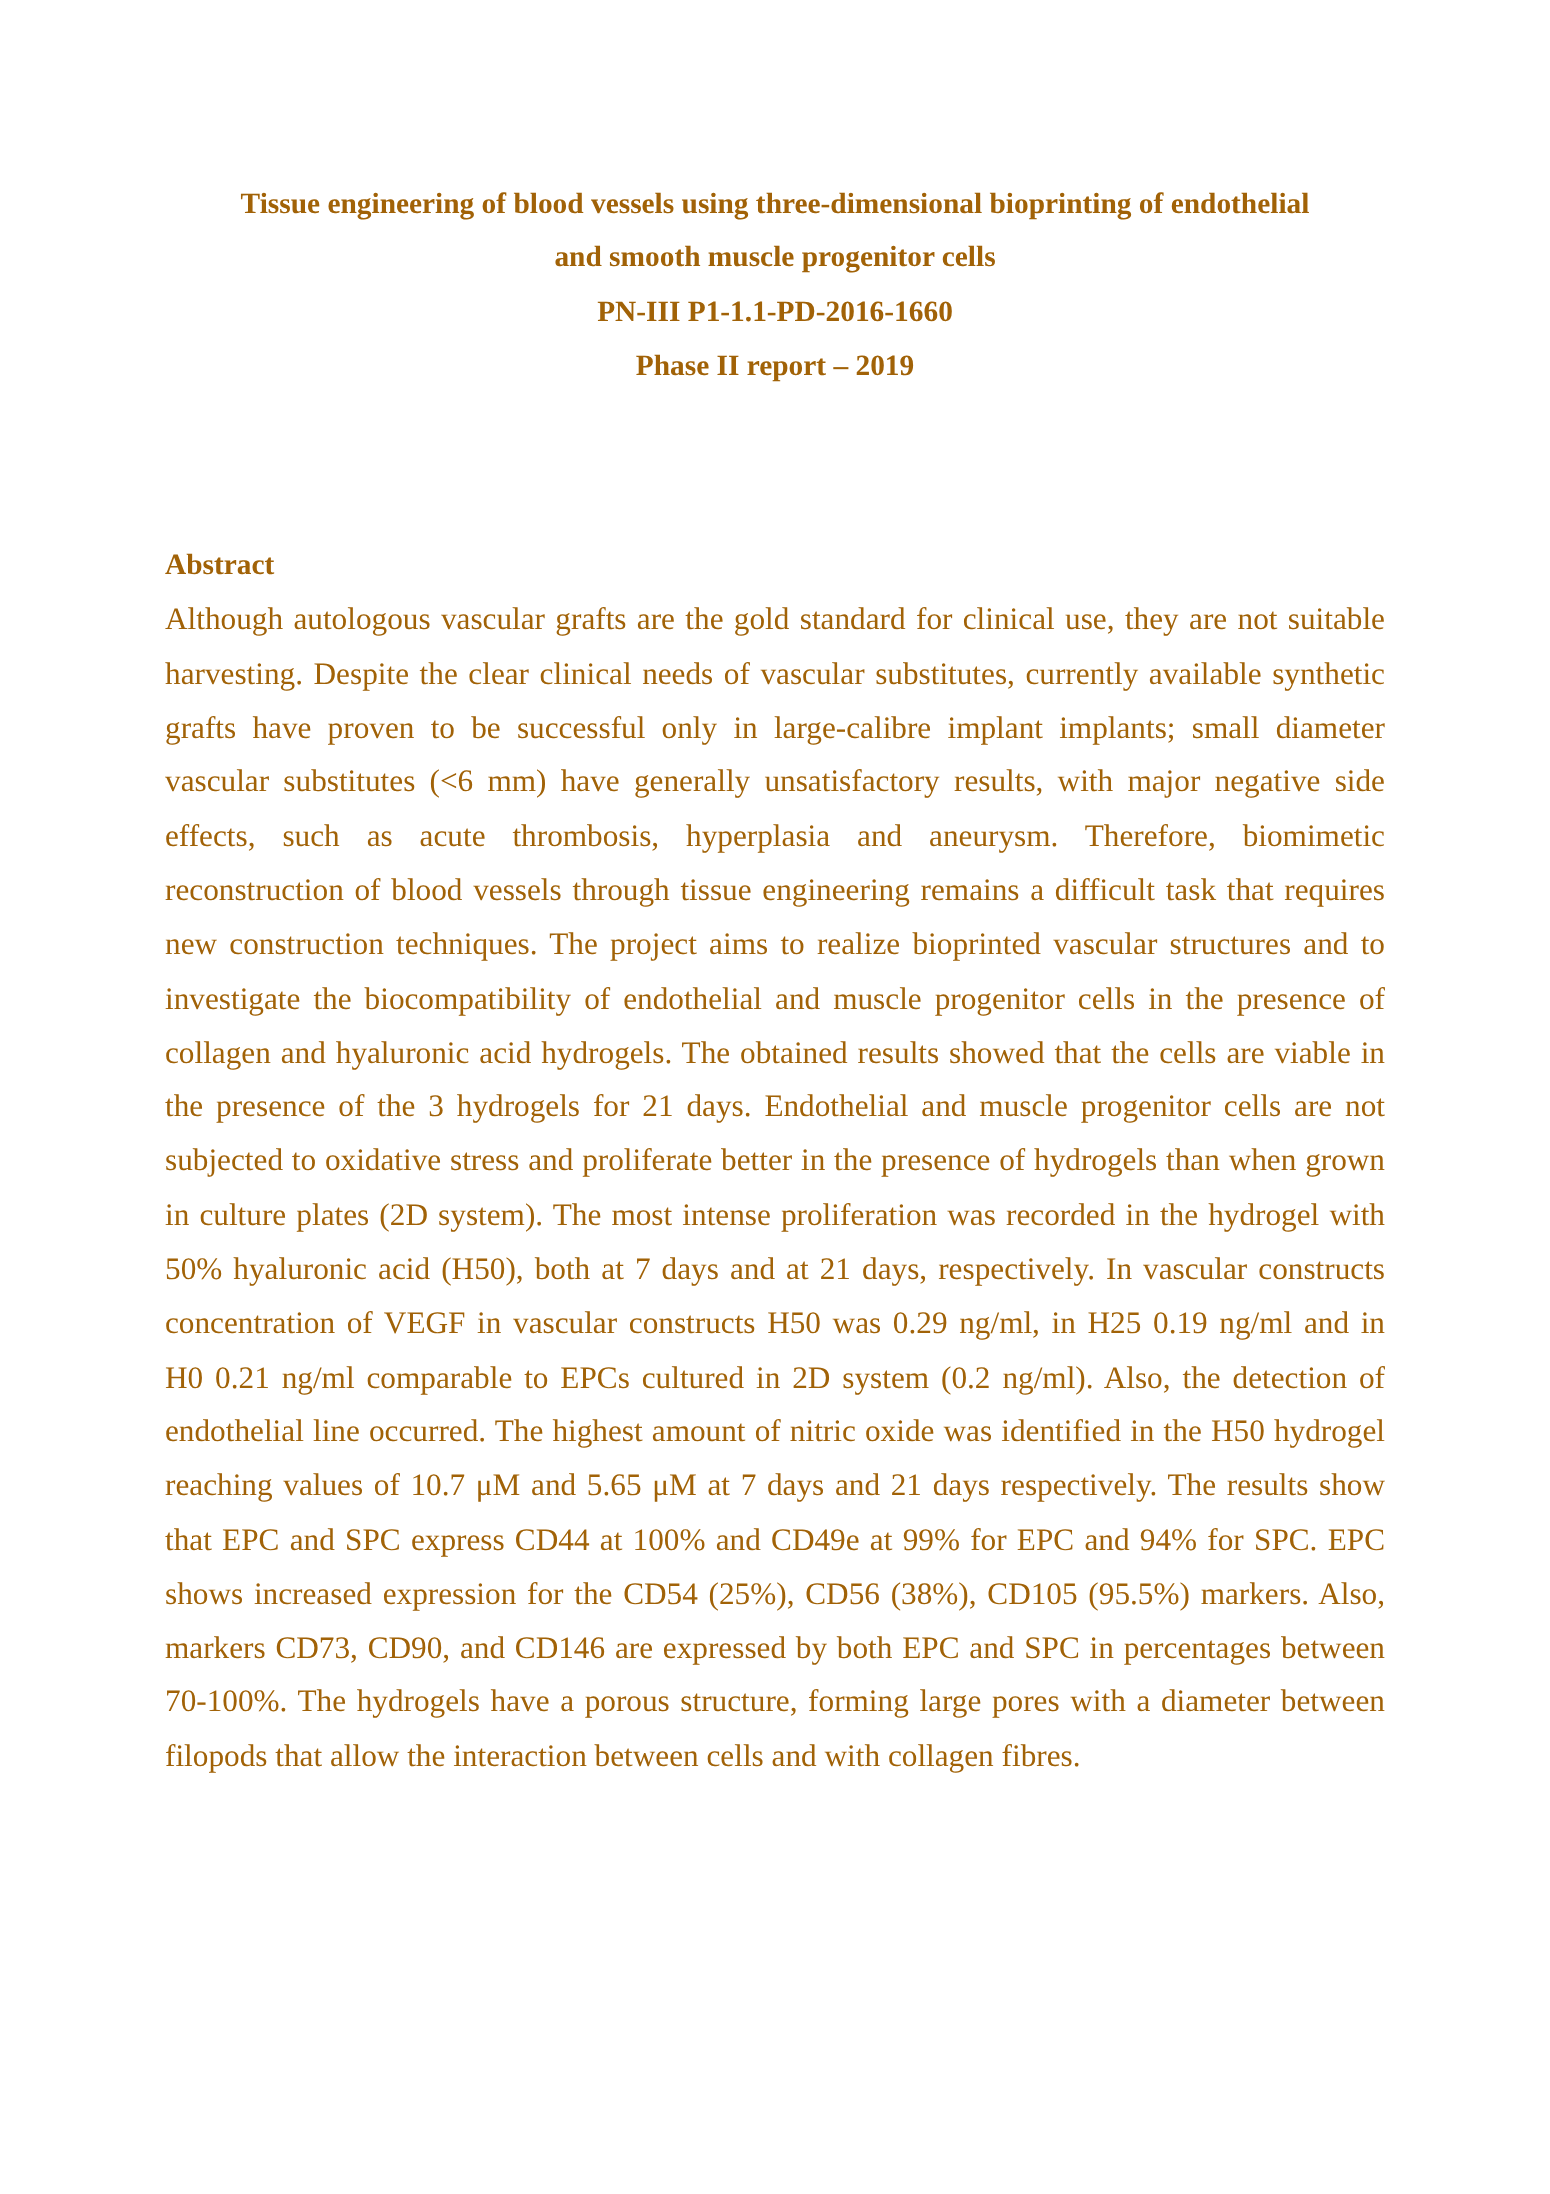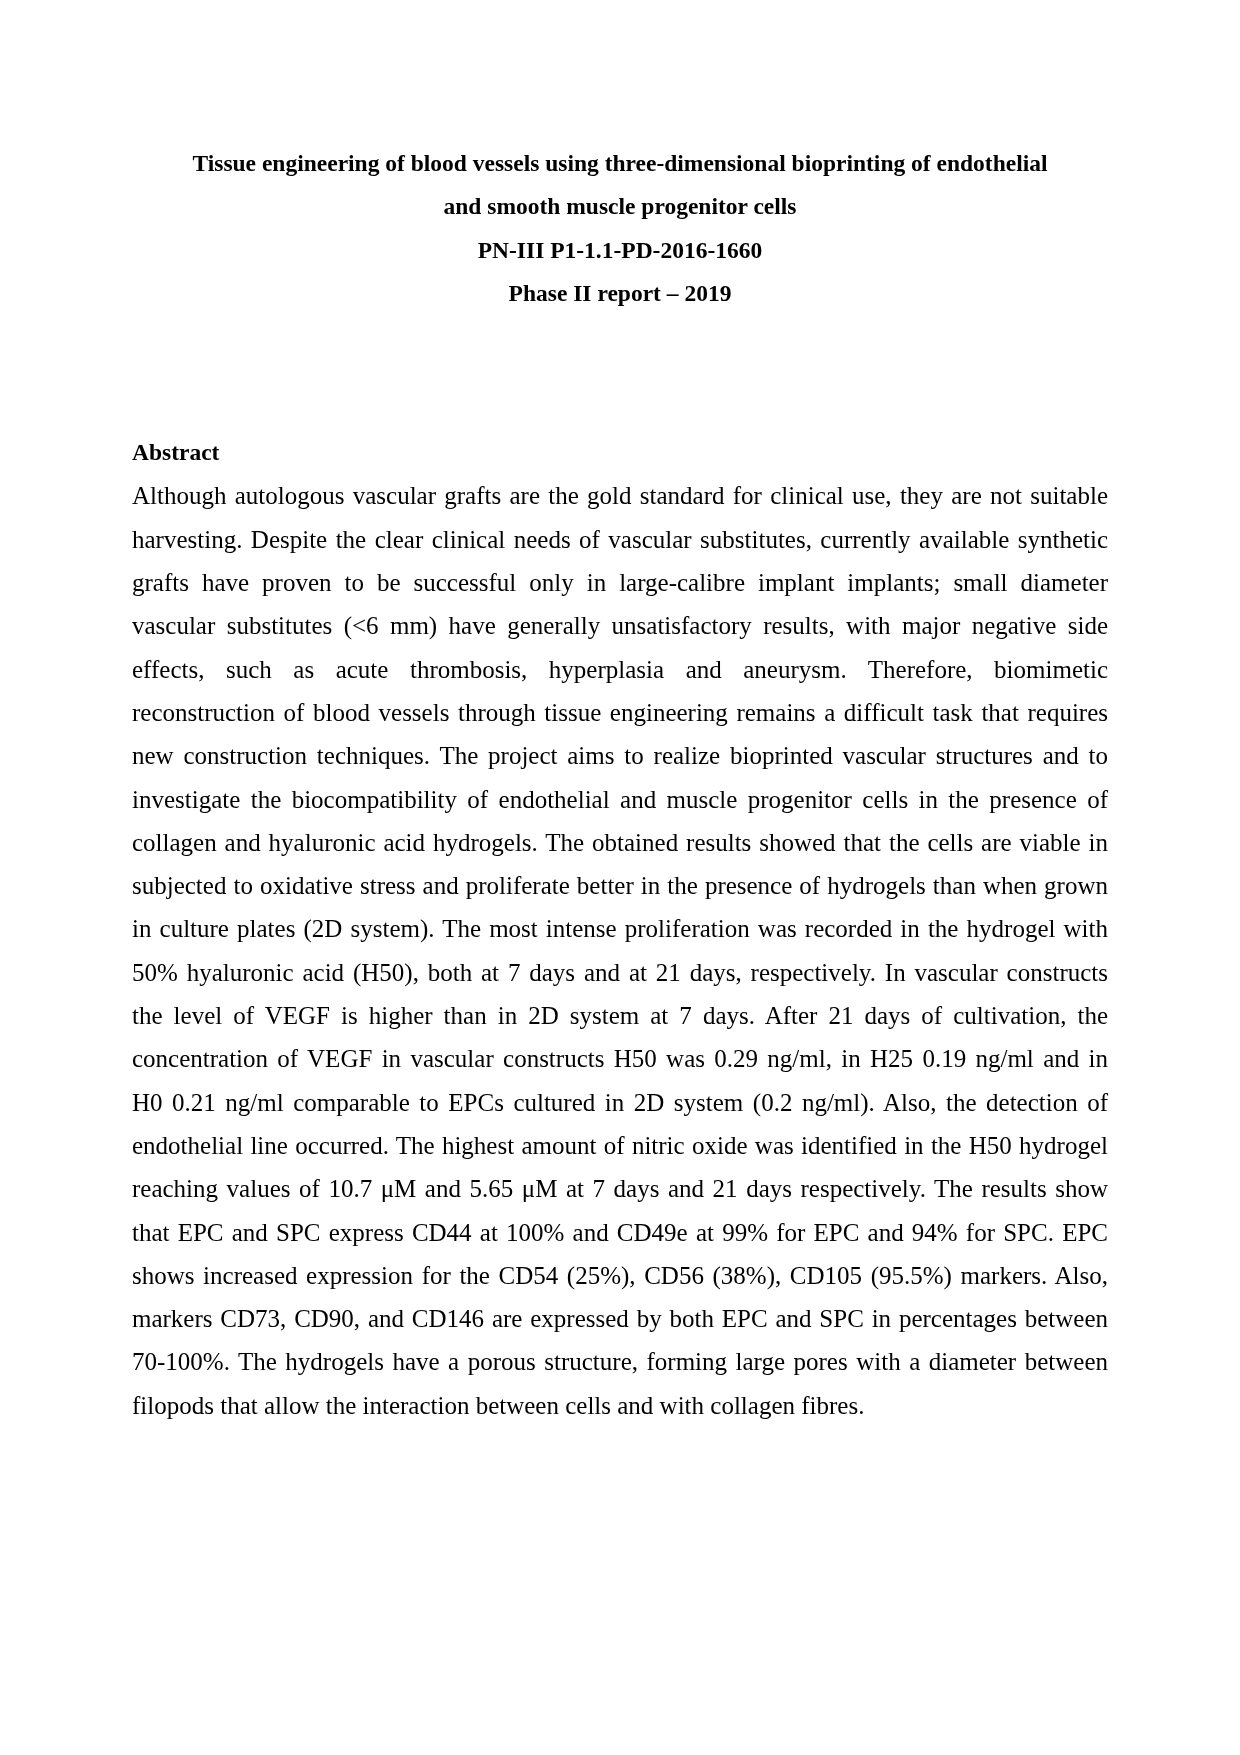--- a/index.html
+++ b/index.html
@@ -5,21 +5,21 @@
   html, body {
     margin: 0;
     padding: 0;
     background: #ffffff;
   }
   .page {
     position: relative;
     width: 1240px;
     height: 1755px;
     background: #ffffff;
-    color: #000000;
+    color: #a16207;
     font-family: "Liberation Serif", "DejaVu Serif", serif;
     box-sizing: border-box;
     padding: 142px 132px 0 132px;
     overflow: hidden;
   }
   .title-block {
     text-align: center;
     font-weight: bold;
     font-size: 23.5px;
     line-height: 43.3px;
@@ -63,24 +63,24 @@
   <div class="abstract-paragraph">
       <div class="pline">Although autologous vascular grafts are the gold standard for clinical use, they are not suitable</div>
       <div class="pline">harvesting. Despite the clear clinical needs of vascular substitutes, currently available synthetic</div>
       <div class="pline">grafts have proven to be successful only in large-calibre implant implants; small diameter</div>
       <div class="pline">vascular substitutes (&lt;6 mm) have generally unsatisfactory results, with major negative side</div>
       <div class="pline">effects, such as acute thrombosis, hyperplasia and aneurysm. Therefore, biomimetic</div>
       <div class="pline">reconstruction of blood vessels through tissue engineering remains a difficult task that requires</div>
       <div class="pline">new construction techniques. The project aims to realize bioprinted vascular structures and to</div>
       <div class="pline">investigate the biocompatibility of endothelial and muscle progenitor cells in the presence of</div>
       <div class="pline">collagen and hyaluronic acid hydrogels. The obtained results showed that the cells are viable in</div>
+      <div class="pline">the presence of the 3 hydrogels for 21 days. Endothelial and muscle progenitor cells are not</div>
       <div class="pline">subjected to oxidative stress and proliferate better in the presence of hydrogels than when grown</div>
       <div class="pline">in culture plates (2D system). The most intense proliferation was recorded in the hydrogel with</div>
       <div class="pline">50% hyaluronic acid (H50), both at 7 days and at 21 days, respectively. In vascular constructs</div>
-      <div class="pline">the level of VEGF is higher than in 2D system at 7 days. After 21 days of cultivation, the</div>
       <div class="pline">concentration of VEGF in vascular constructs H50 was 0.29 ng/ml, in H25 0.19 ng/ml and in</div>
       <div class="pline">H0 0.21 ng/ml comparable to EPCs cultured in 2D system (0.2 ng/ml). Also, the detection of</div>
       <div class="pline">endothelial line occurred. The highest amount of nitric oxide was identified in the H50 hydrogel</div>
       <div class="pline">reaching values of 10.7 μM and 5.65 μM at 7 days and 21 days respectively. The results show</div>
       <div class="pline">that EPC and SPC express CD44 at 100% and CD49e at 99% for EPC and 94% for SPC. EPC</div>
       <div class="pline">shows increased expression for the CD54 (25%), CD56 (38%), CD105 (95.5%) markers. Also,</div>
       <div class="pline">markers CD73, CD90, and CD146 are expressed by both EPC and SPC in percentages between</div>
       <div class="pline">70-100%. The hydrogels have a porous structure, forming large pores with a diameter between</div>
       <div class="pline last">filopods that allow the interaction between cells and with collagen fibres.</div>
     </div>

